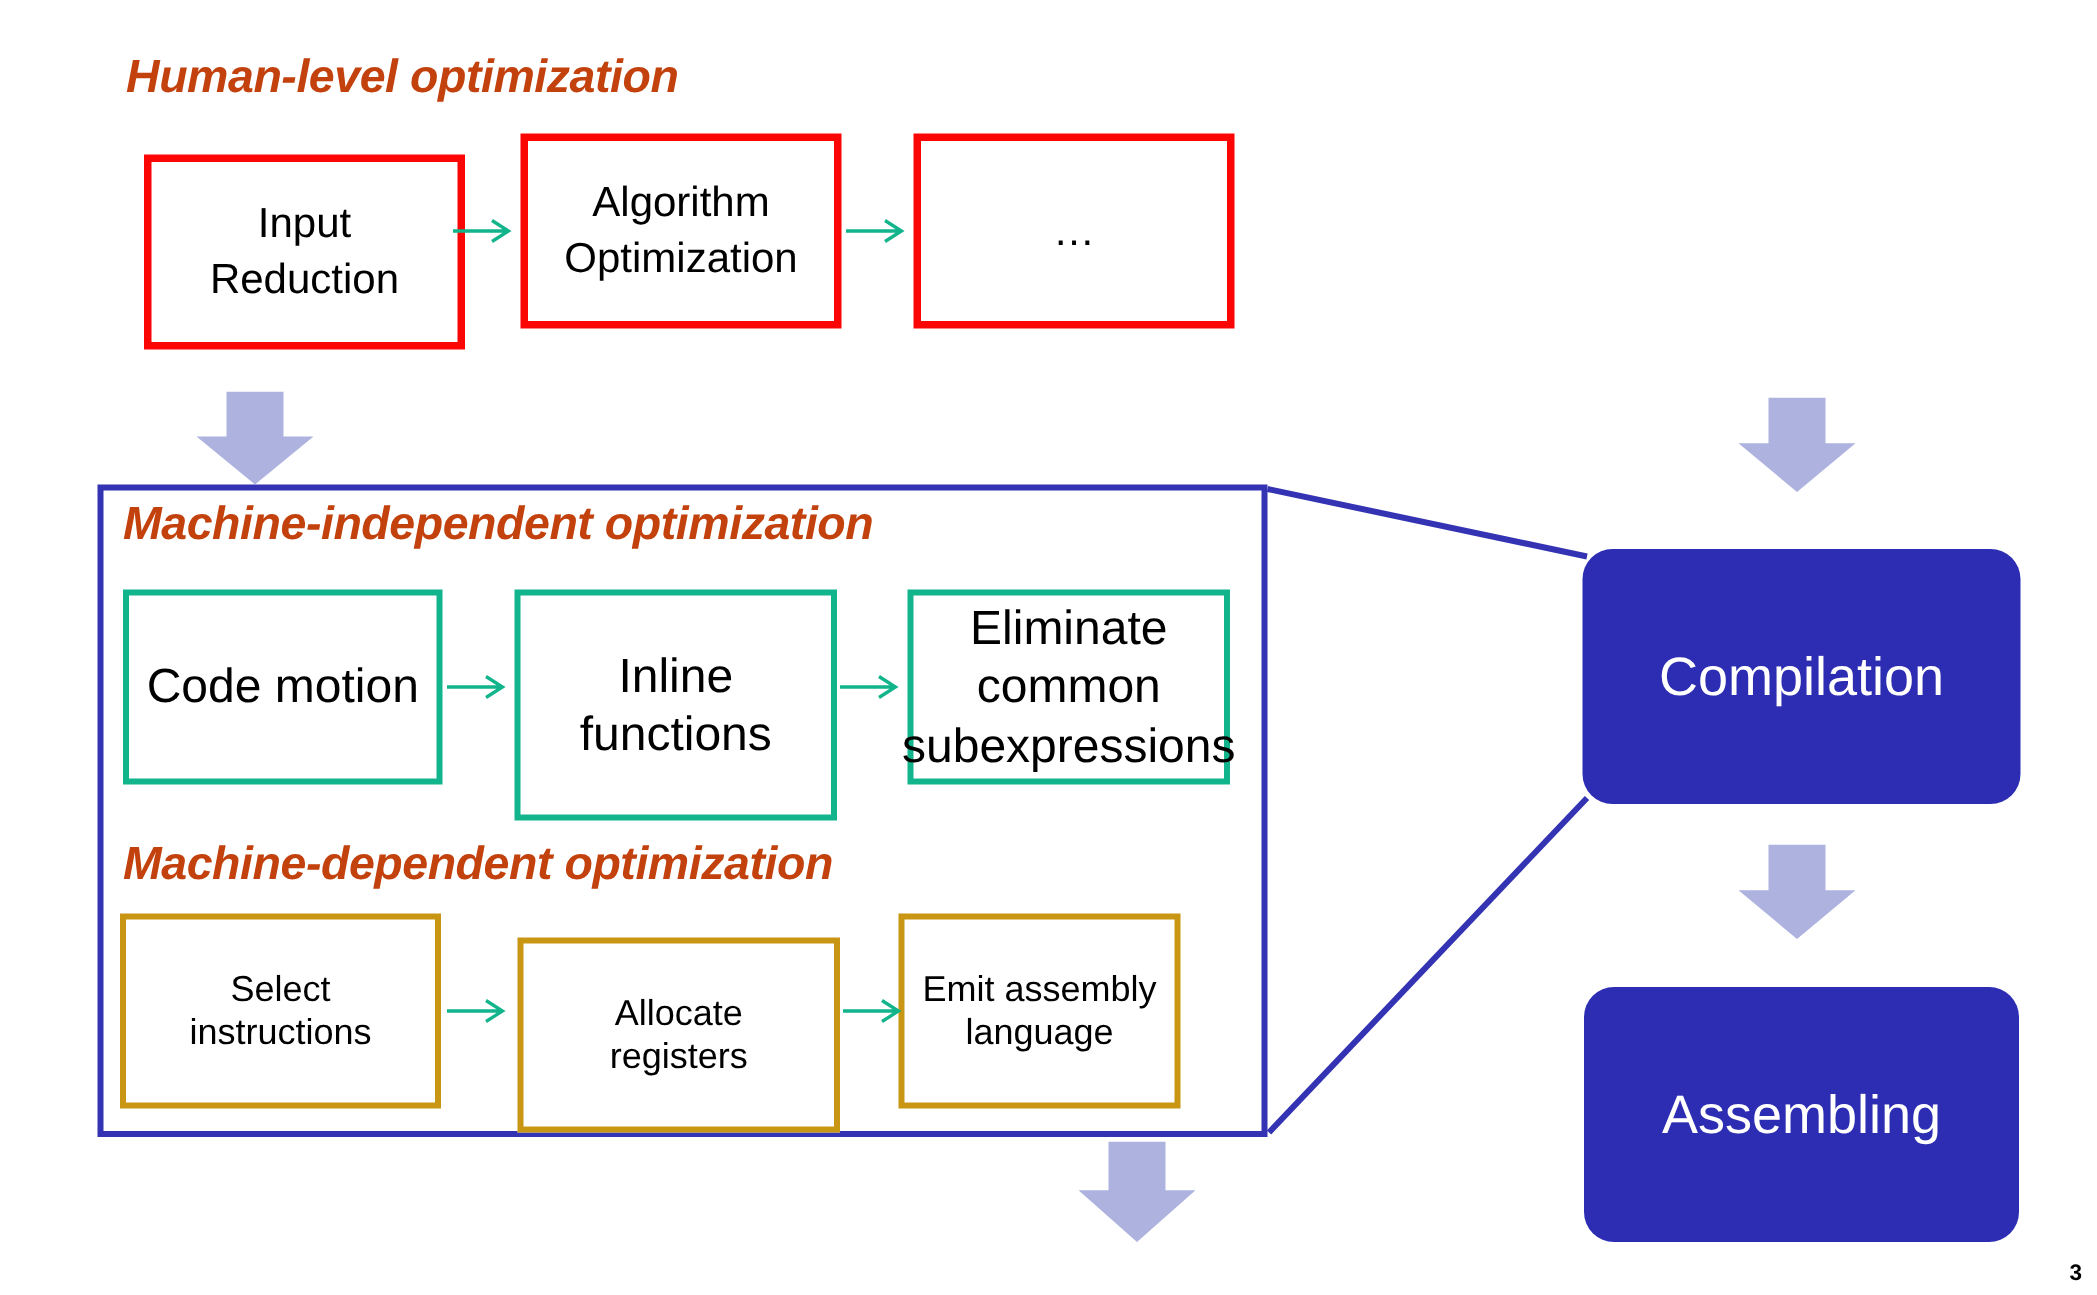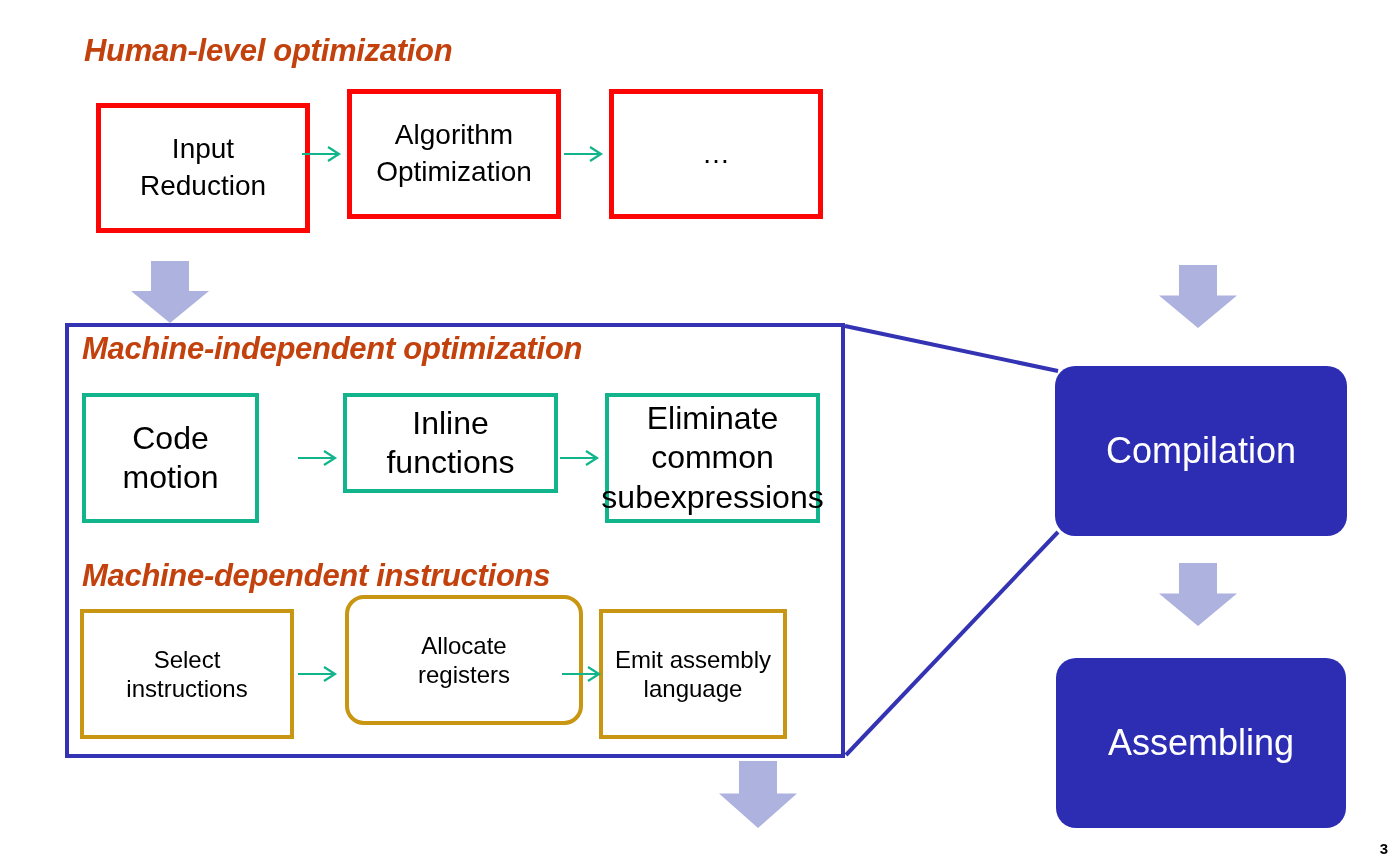--- a/index.html
+++ b/index.html
@@ -64,46 +64,46 @@
   </svg>
 
   <svg class="block-arrow" style="left:131px; top:261px;" width="78" height="62" viewBox="0 0 78 62">
     <polygon points="20,0 58,0 58,30 78,30 39,62 0,30 20,30" fill="#adb2df"></polygon>
   </svg>
 
   <div class="panel-rect" style="left:65px; top:323px; width:780px; height:435px;"></div>
 
   <div class="section-title" style="left:82px; top:331px;">Machine-independent optimization</div>
 
-  <div class="flow-box teal-box" style="left:82px; top:393px; width:177px; height:130px;">
+  <div class="flow-box teal-box" style="left:82px; top:393px; width:213px; height:130px;">
     <span>Code motion</span>
   </div>
-  <div class="flow-box teal-box" style="left:343px; top:393px; width:215px; height:100px;">
+  <div class="flow-box teal-box" style="left:343px; top:393px; width:215px; height:154px;">
     <span>Inline functions</span>
   </div>
   <div class="flow-box teal-box" style="left:605px; top:393px; width:215px; height:130px;">
     <span>Eliminate
 common
 subexpressions</span>
   </div>
 
   <svg class="small-arrow" style="left:297px; top:449px;" width="44" height="18" viewBox="0 0 44 18">
     <path d="M1 9 H36 M27 2 L38 9 L27 16" stroke="#12b48c" stroke-width="2.2" fill="none"></path>
   </svg>
   <svg class="small-arrow" style="left:559px; top:449px;" width="44" height="18" viewBox="0 0 44 18">
     <path d="M1 9 H36 M27 2 L38 9 L27 16" stroke="#12b48c" stroke-width="2.2" fill="none"></path>
   </svg>
 
-  <div class="section-title" style="left:82px; top:558px;">Machine-dependent instructions</div>
+  <div class="section-title" style="left:82px; top:558px;">Machine-dependent optimization</div>
 
   <div class="flow-box gold-box" style="left:80px; top:609px; width:214px; height:130px;">
     <span>Select
 instructions</span>
   </div>
-  <div class="flow-box gold-box" style="left:345px; top:595px; width:238px; height:130px;border-radius:19px;">
+  <div class="flow-box gold-box" style="left:345px; top:625px; width:215px; height:130px;">
     <span>Allocate
 registers</span>
   </div>
   <div class="flow-box gold-box" style="left:599px; top:609px; width:188px; height:130px;">
     <span>Emit assembly
 language</span>
   </div>
 
   <svg class="small-arrow" style="left:297px; top:665px;" width="44" height="18" viewBox="0 0 44 18">
     <path d="M1 9 H36 M27 2 L38 9 L27 16" stroke="#12b48c" stroke-width="2.2" fill="none"></path>

